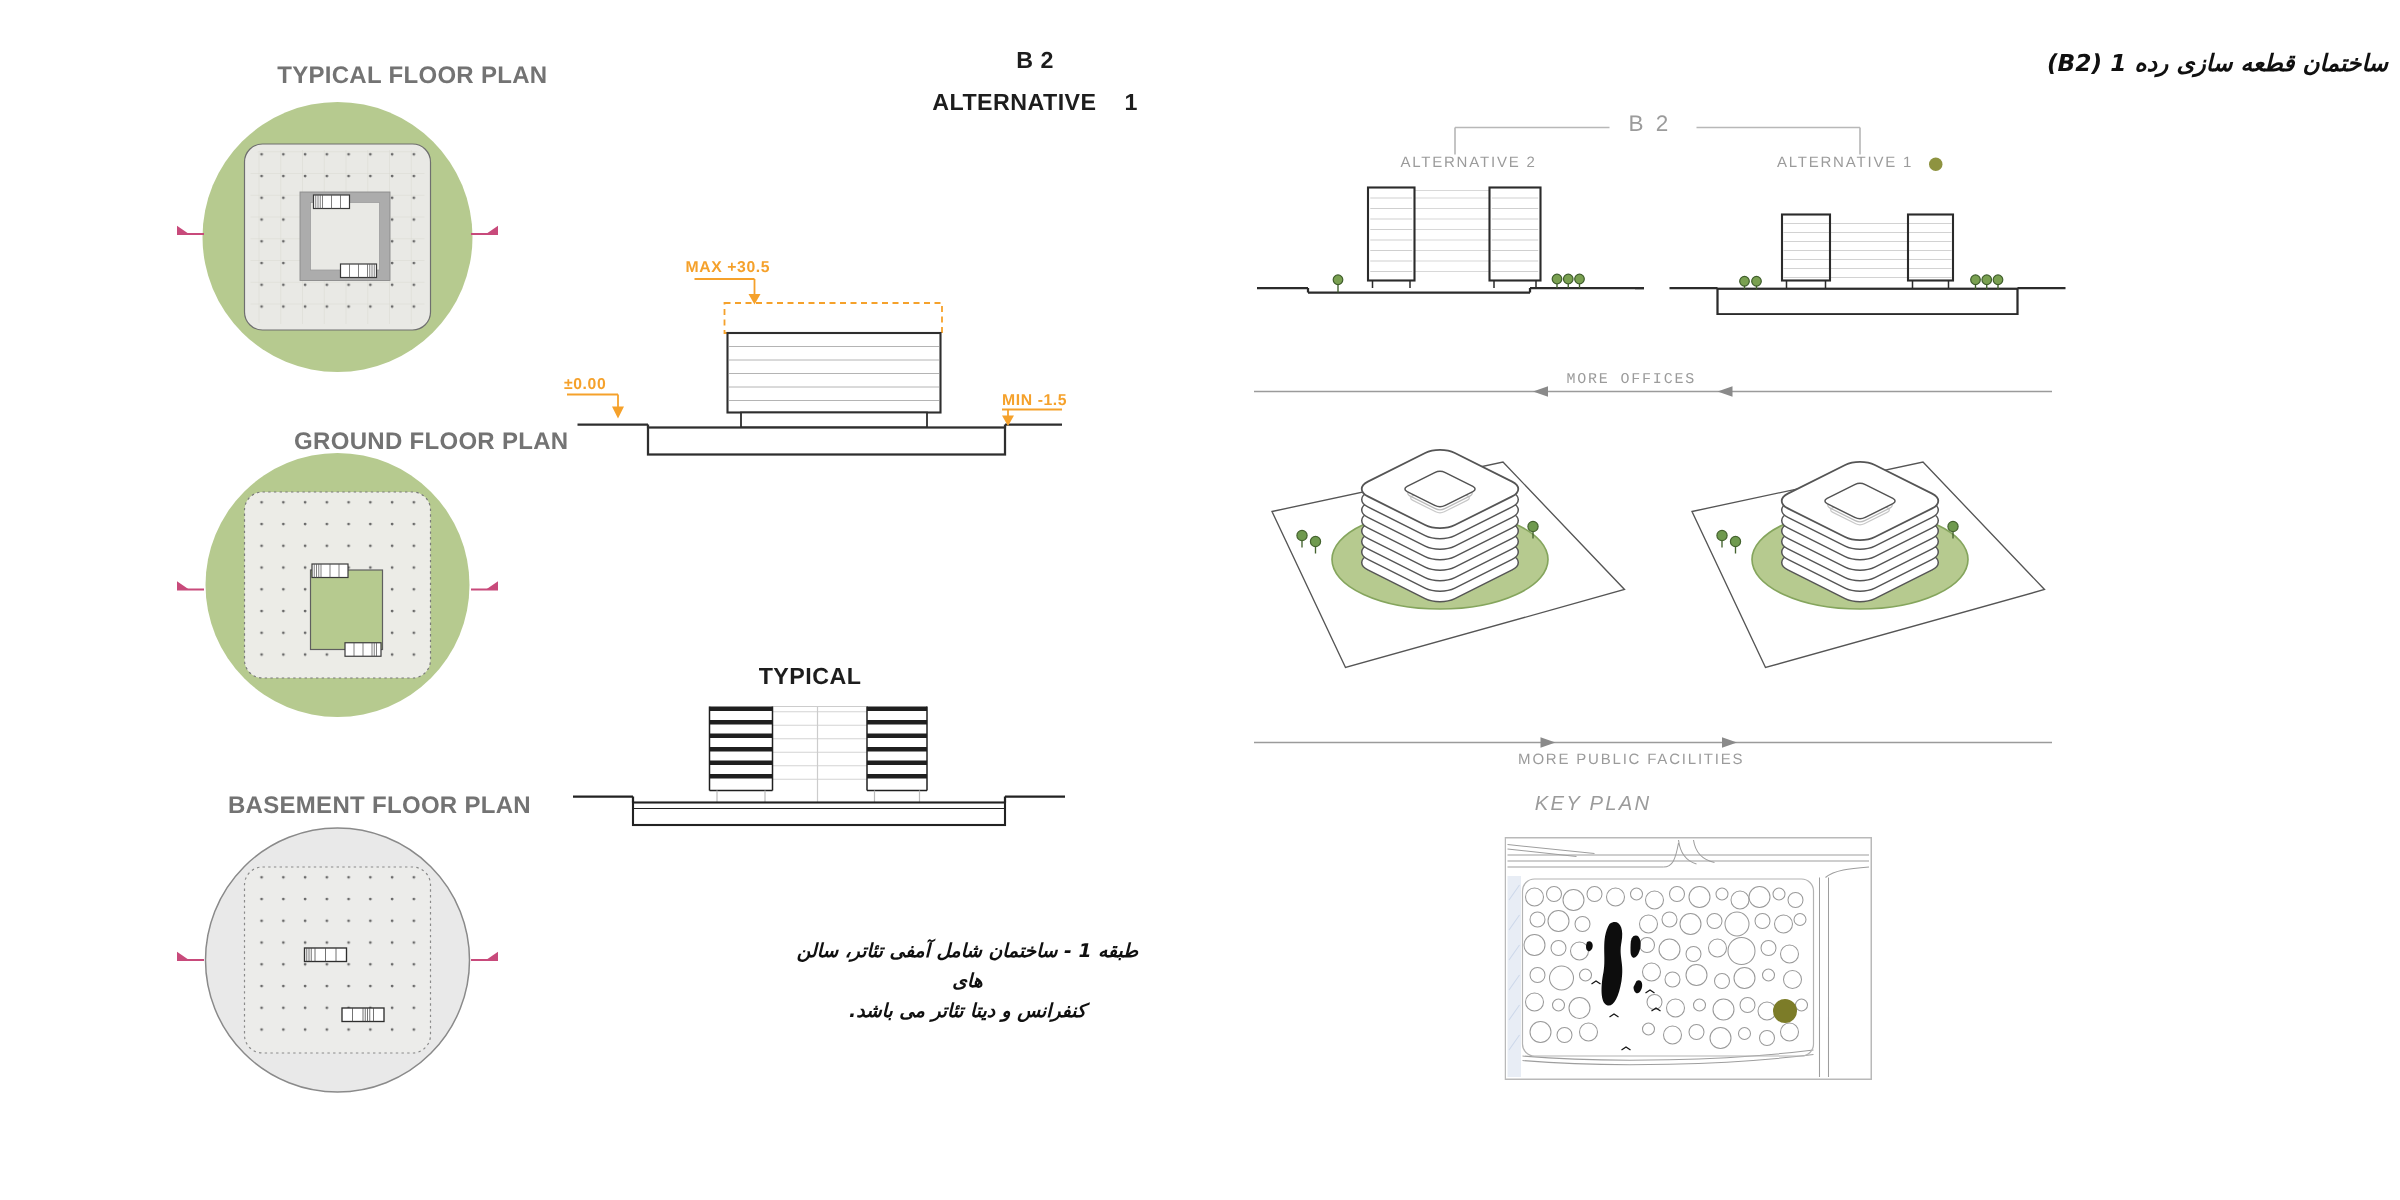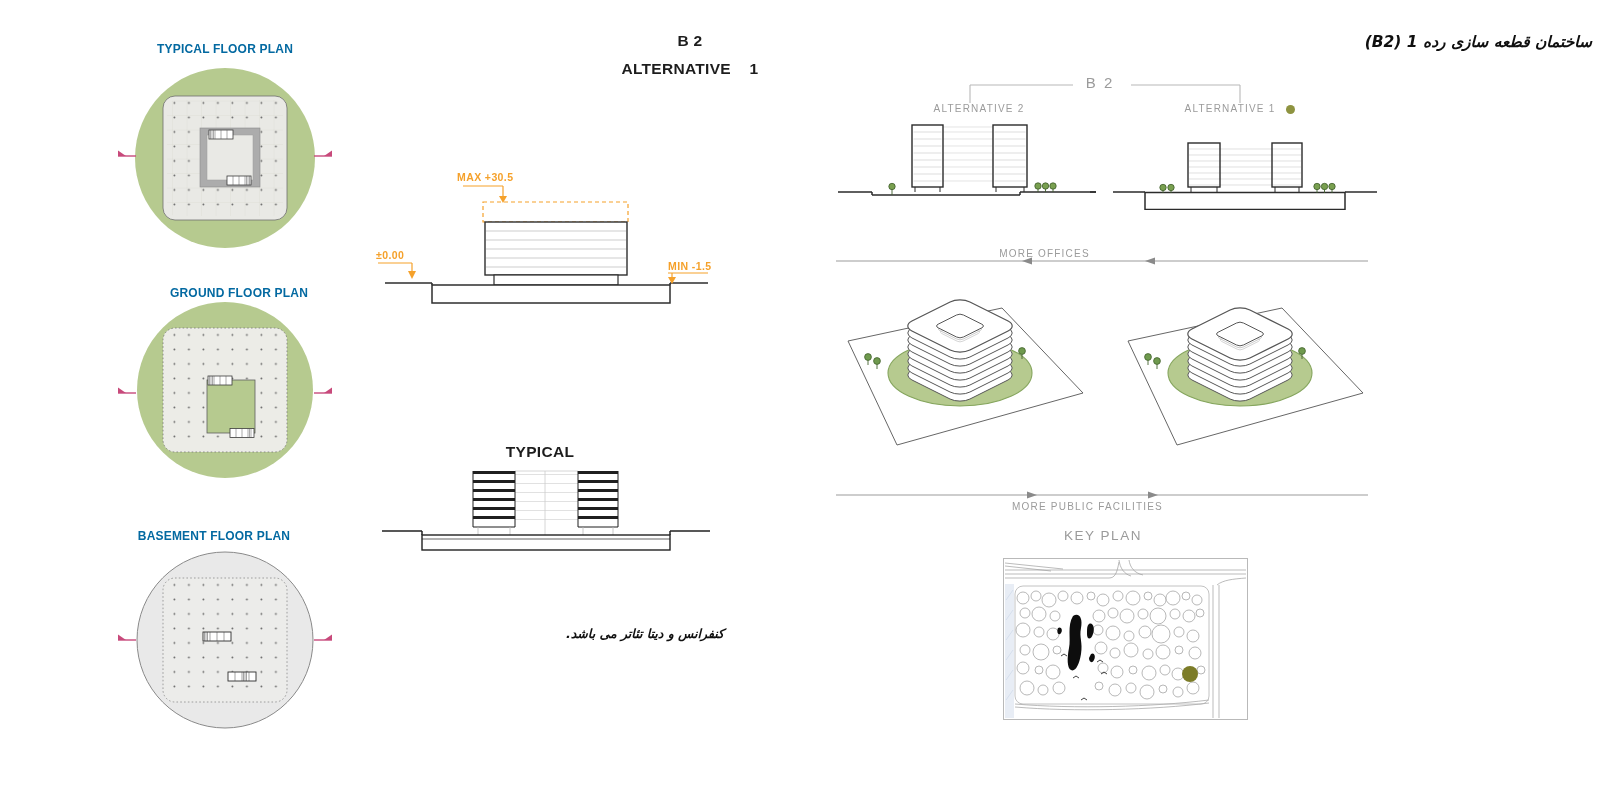--- a/index.html
+++ b/index.html
@@ -1,19 +1,19 @@
 <!DOCTYPE html>
 <html><head>
 <meta charset="utf-8">
 <style>
   html,body{margin:0;padding:0;background:#ffffff;}
   #canvas{position:relative;width:1600px;height:800px;background:#ffffff;overflow:hidden;
           font-family:"Liberation Sans",sans-serif;}
   .abs{position:absolute;}
-  .plan-title{font-size:12px;font-weight:600;color:#0369a1;letter-spacing:.2px;text-align:center;}
+  .plan-title{font-size:16px;font-weight:600;color:#737373;letter-spacing:.2px;text-align:right;}
   .mid-title{font-size:15.5px;font-weight:600;color:#1d1d1d;text-align:center;letter-spacing:.3px;}
   .alt-spaced{word-spacing:14px;}
   .gray-lbl{font-size:10px;color:#9b9b9b;letter-spacing:1.2px;text-align:center;font-weight:400;}
   .gray-b2{font-size:15px;color:#9b9b9b;letter-spacing:2px;text-align:center;}
   .gray-key{font-size:13.5px;color:#9b9b9b;letter-spacing:1.5px;text-align:center;}
   .farsi{font-family:"DejaVu Sans",sans-serif;direction:rtl;color:#101010;font-weight:700;font-style:italic;}
   .farsi-header{font-size:15.5px;text-align:right;}
   .farsi-caption{font-size:12.5px;line-height:1.6;text-align:center;}
   svg{display:block;}
   svg text.orange-t{font-family:"Liberation Sans",sans-serif;font-size:10.5px;font-weight:700;
@@ -163,20 +163,21 @@
     <path d="M218,31 V87 M258,31 V87 M218,87 H258" stroke="#1f1f1f" stroke-width="1"></path>
     <path d="M118,87 V95 M150,87 V95 M223,87 V95 M253,87 V95" stroke="#bbbbbb" stroke-width="0.8"></path>
 
     <path d="M22,91 H62 M62,91 V95" stroke="#222222" stroke-width="1.5" fill="none"></path>
     <rect x="62" y="95" width="248" height="15" fill="#ffffff" stroke="#222222" stroke-width="1.4"></rect>
     <path d="M62,99 H310" stroke="#222222" stroke-width="0.7"></path>
     <path d="M310,91 V95 M310,91 H350" stroke="#222222" stroke-width="1.5" fill="none"></path>
   </svg>
 
   <div class="abs farsi farsi-caption" style="left:520px;top:624px;width:250px;">
+    <div>طبقه 1 - ساختمان شامل آمفی تئاتر، سالن های</div>
     <div>کنفرانس و دیتا تئاتر می باشد.</div>
   </div>
 
   <div class="abs farsi farsi-header" style="right:8px;top:33px;width:320px;">ساختمان قطعه سازی رده 1 (B2)</div>
 
   <div class="abs gray-b2" style="left:1070px;top:74px;width:60px;">B 2</div>
   <div class="abs gray-lbl" style="left:919px;top:103px;width:120px;">ALTERNATIVE 2</div>
   <div class="abs gray-lbl" style="left:1170px;top:103px;width:120px;">ALTERNATIVE 1</div>
   <div class="abs" style="left:1286px;top:104.5px;width:9px;height:9px;border-radius:50%;background:#8E9340;"></div>
 
@@ -215,21 +216,21 @@
         <circle cx="343" cy="117.5" r="3.2" fill="#79a050" stroke="#3f5d2c" stroke-width="0.8"></circle>
         <circle cx="351" cy="117.5" r="3.2" fill="#79a050" stroke="#3f5d2c" stroke-width="0.8"></circle>
         <path d="M497,119 V123 M504.5,119 V123 M512,119 V123" stroke="#3f5d2c" stroke-width="0.9"></path>
         <circle cx="497" cy="116.5" r="3.2" fill="#79a050" stroke="#3f5d2c" stroke-width="0.8"></circle>
         <circle cx="504.5" cy="116.5" r="3.2" fill="#79a050" stroke="#3f5d2c" stroke-width="0.8"></circle>
         <circle cx="512" cy="116.5" r="3.2" fill="#79a050" stroke="#3f5d2c" stroke-width="0.8"></circle>
       </g>
     </g>
   </svg>
 
-  <div class="abs gray-lbl" style="left:957px;top:248px;width:175px;">MORE OFFICES</div>
+  <div class="abs gray-lbl" style="left:1000px;top:248px;width:175px;font-family:Liberation Mono, monospace;">MORE OFFICES</div>
   <svg class="abs" style="left:830px;top:253px;" width="545" height="16" viewBox="0 0 545 16">
     <path d="M6,8 H538" stroke="#9b9b9b" stroke-width="1"></path>
     <polygon points="192,8 202,4.5 202,11.5" fill="#8a8a8a"></polygon>
     <polygon points="315,8 325,4.5 325,11.5" fill="#8a8a8a"></polygon>
   </svg>
 
   <svg class="abs" style="left:830px;top:285px;" width="550" height="185" viewBox="0 0 550 185">
 
     <g>
       <polygon points="18,56 172,23 253,108 67,160" fill="#ffffff" stroke="#555555" stroke-width="0.9"></polygon>
@@ -321,21 +322,21 @@
     </g>
   </svg>
 
   <svg class="abs" style="left:830px;top:488px;" width="545" height="16" viewBox="0 0 545 16">
     <path d="M6,7 H538" stroke="#9b9b9b" stroke-width="1"></path>
     <polygon points="207,7 197,3.5 197,10.5" fill="#8a8a8a"></polygon>
     <polygon points="328,7 318,3.5 318,10.5" fill="#8a8a8a"></polygon>
   </svg>
   <div class="abs gray-lbl" style="left:990px;top:501px;width:195px;">MORE PUBLIC FACILITIES</div>
 
-  <div class="abs gray-key" style="left:1043px;top:528px;width:120px;">KEY PLAN</div>
+  <div class="abs gray-key" style="left:1002px;top:528px;width:120px;font-style:italic;">KEY PLAN</div>
 
   <svg class="abs" style="left:1003px;top:558px;" width="245" height="162" viewBox="0 0 245 162">
     <rect x="0.5" y="0.5" width="244" height="161" fill="#ffffff" stroke="#b9b9b9" stroke-width="1"></rect>
 
     <g stroke="#9e9e9e" stroke-width="0.7" fill="none">
       <path d="M2,12 H243 M2,16 H243 M2,20 H106"></path>
       <path d="M106,20 C112,20 114,15 116,4 M116,2 C117,10 121,16 128,18"></path>
       <path d="M126,2 C127,9 131,15 140,17"></path>
       <path d="M243,20 C230,21 220,22 214,27 M210,27 V160 M216,27 V160"></path>
       <path d="M12,146 C70,151 150,149 206,142 M12,149 C70,154 150,152 206,145"></path>

